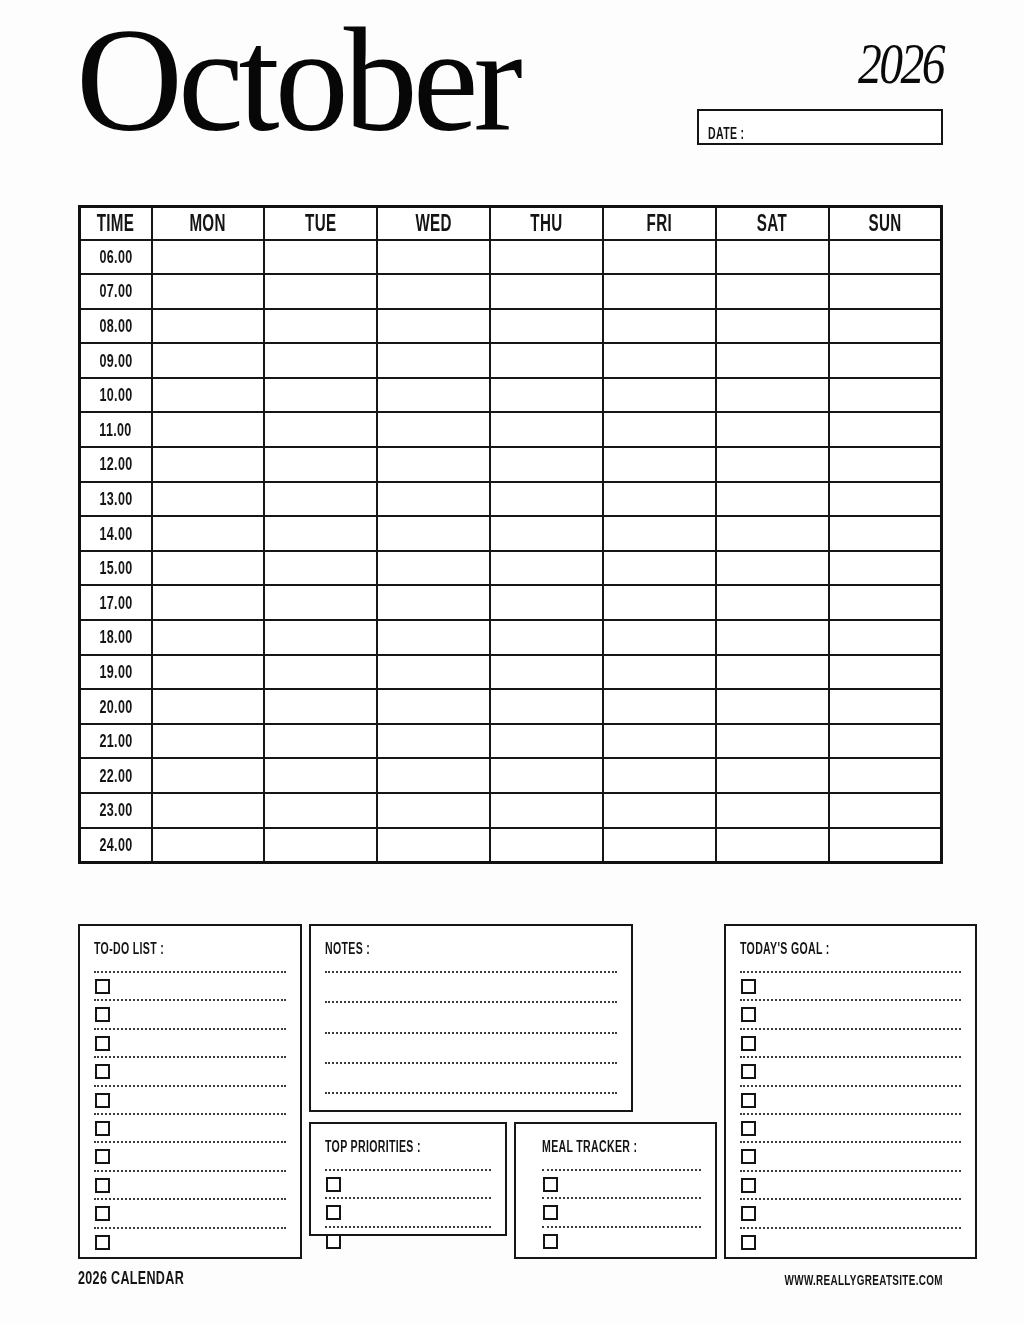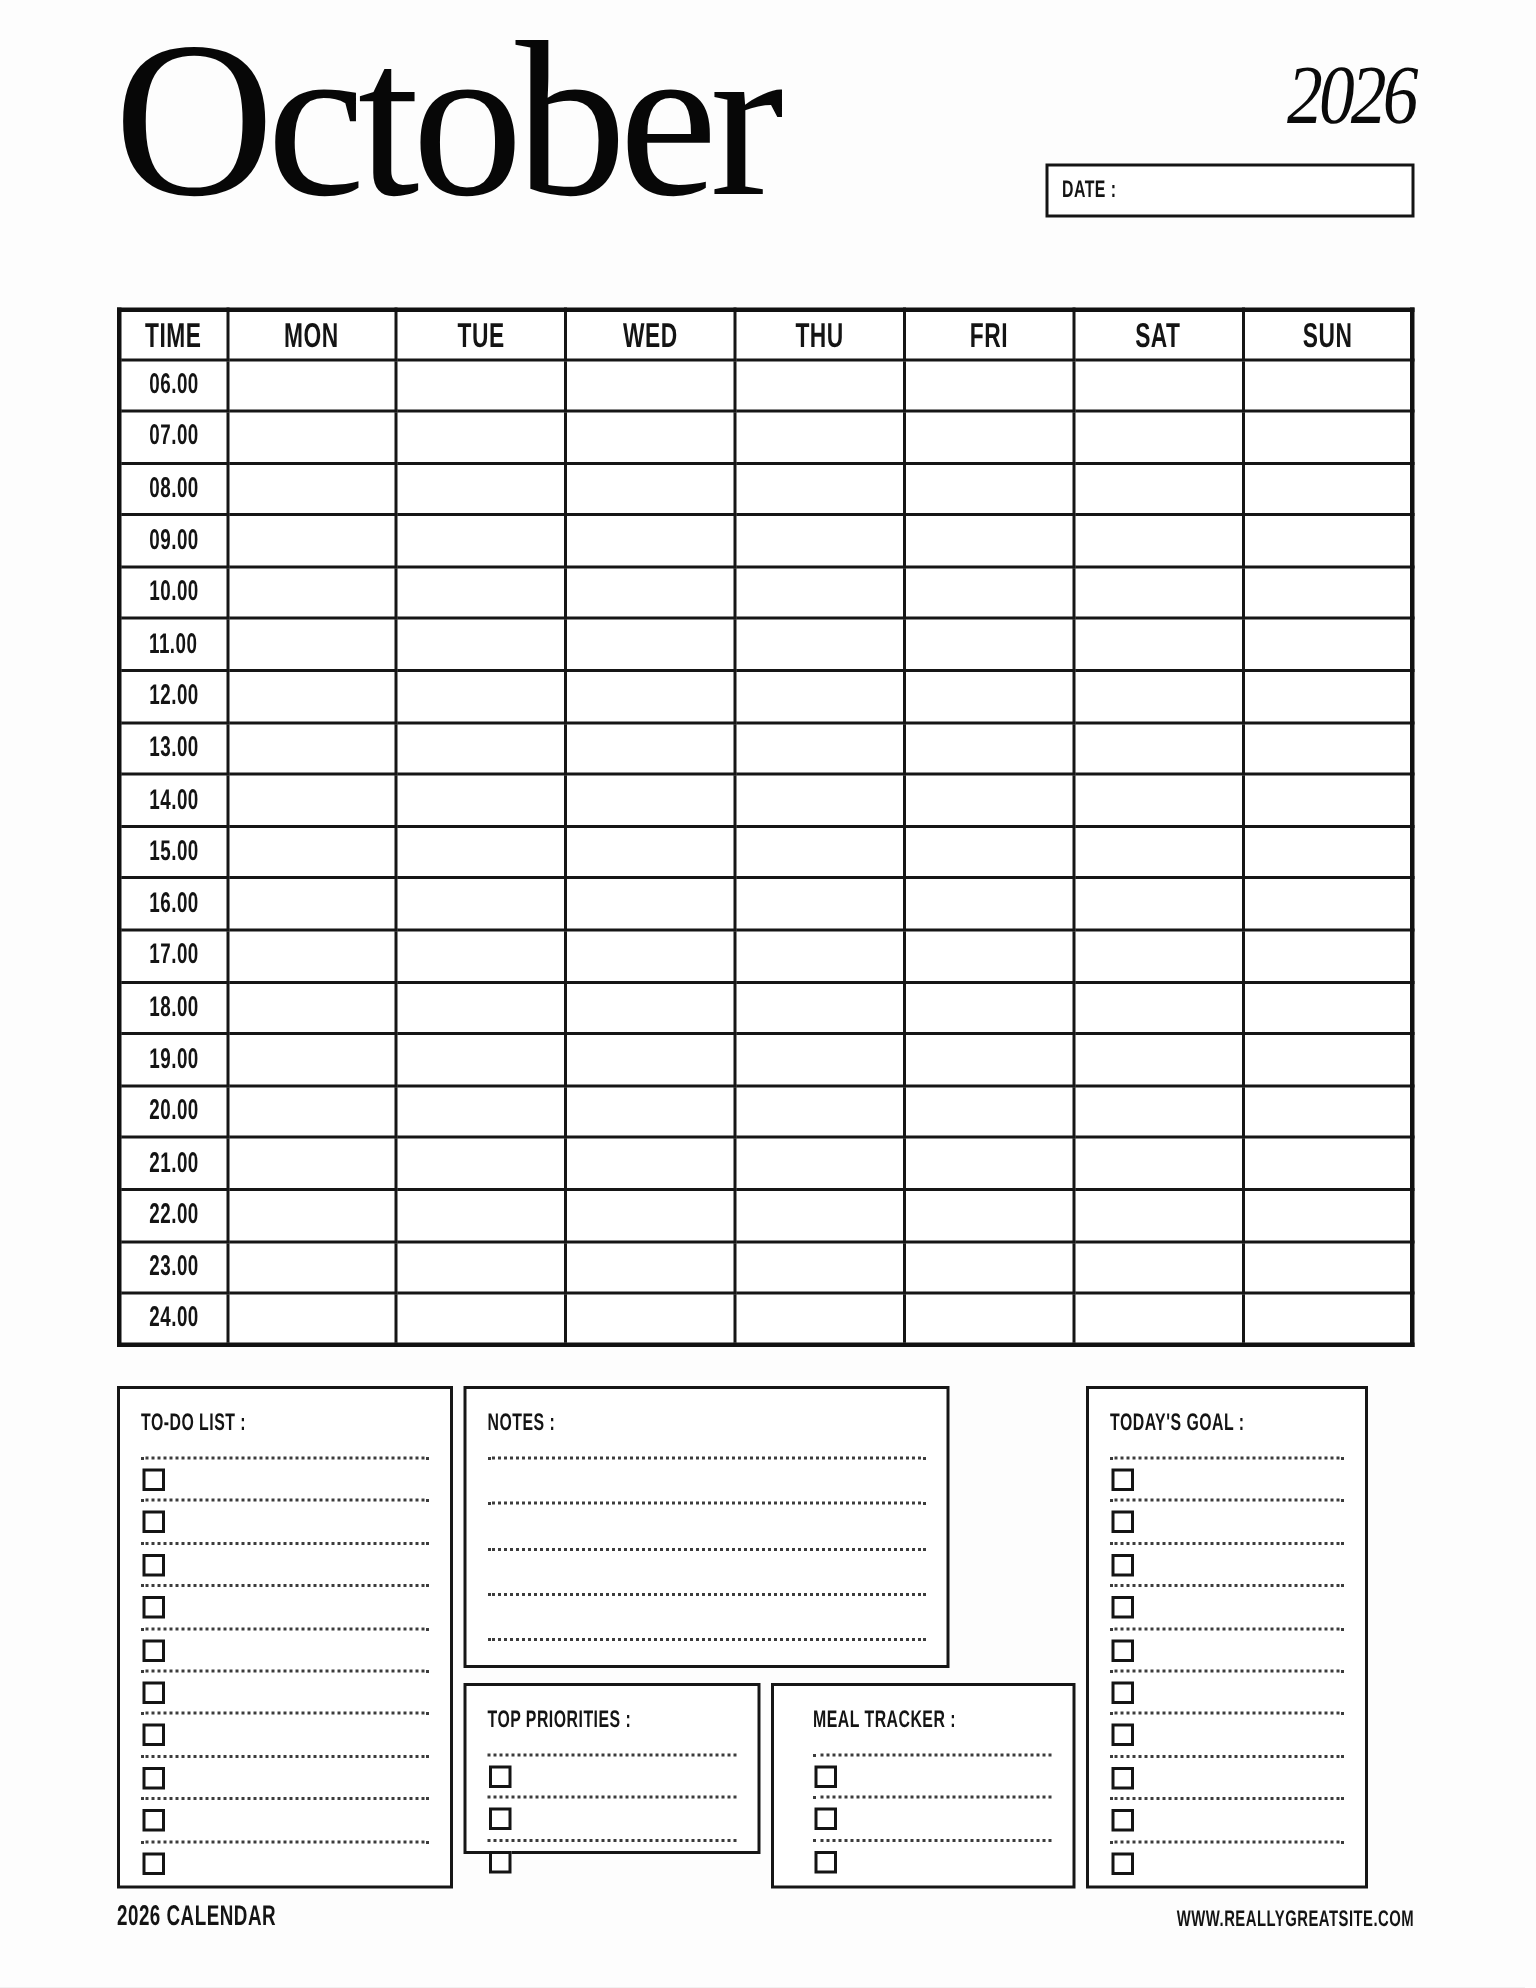--- a/index.html
+++ b/index.html
@@ -17,21 +17,21 @@
   }
   .year{
     position:absolute;right:81px;top:36px;
     font-family:"Liberation Serif",serif;font-style:italic;
     font-size:56px;line-height:1;letter-spacing:-3px;color:#0a0a0a;
     transform:scaleX(0.85);transform-origin:100% 50%;
   }
   .date-box{
     position:absolute;left:697px;top:109px;width:246px;height:36px;
     border:2px solid #141414;box-sizing:border-box;background:#fff;
-    display:flex;align-items:center;padding-left:9px;
+    display:flex;align-items:flex-end;padding-left:9px;
   }
   
   .cond{
     display:inline-block;white-space:nowrap;font-weight:700;
     letter-spacing:.5px;transform:scaleX(0.66);transform-origin:0 50%;
     color:#141414;
   }
   .cond-c{transform-origin:50% 50%;}
   .cond-r{transform-origin:100% 50%;}
   
@@ -50,21 +50,21 @@
   col.col-time{width:72px;}
   
   .box{
     position:absolute;border:2px solid #161616;box-sizing:border-box;
     background:#fff;
   }
   #box-todo {left:78px; top:924px; width:224px;height:335px;}
   #box-notes{left:309px;top:924px; width:324px;height:188px;}
   #box-prior{left:309px;top:1122px;width:198px;height:114px;}
   #box-meal {left:514px;top:1122px;width:203px;height:137px;padding-left:12px;}
-  #box-goal {left:724px;top:924px; width:188px;height:335px;}
+  #box-goal {left:724px;top:924px; width:253px;height:335px;}
   .box-title{margin:13px 14px 0 14px;line-height:19px;}
   .box-title .cond{font-size:16px;}
   .list{margin:13px 14px 0 14px;}
   .chk-item{
     border-top:2px dotted #3c3c3c;height:28.4px;box-sizing:border-box;
     padding:6px 0 0 1px;
   }
   .chk{
     display:block;width:11px;height:11px;border:2px solid #141414;
     background:#fff;
@@ -206,30 +206,20 @@
           <td class="time-cell"><span class="cond cond-c">15.00</span></td>
           <td></td>
           <td></td>
           <td></td>
           <td></td>
           <td></td>
           <td></td>
           <td></td>
         </tr>
         <tr>
-          <td class="time-cell"><span class="cond cond-c">16.00</span></td>
-          <td></td>
-          <td></td>
-          <td></td>
-          <td></td>
-          <td></td>
-          <td></td>
-          <td></td>
-        </tr>
-        <tr>
           <td class="time-cell"><span class="cond cond-c">17.00</span></td>
           <td></td>
           <td></td>
           <td></td>
           <td></td>
           <td></td>
           <td></td>
           <td></td>
         </tr>
         <tr>

